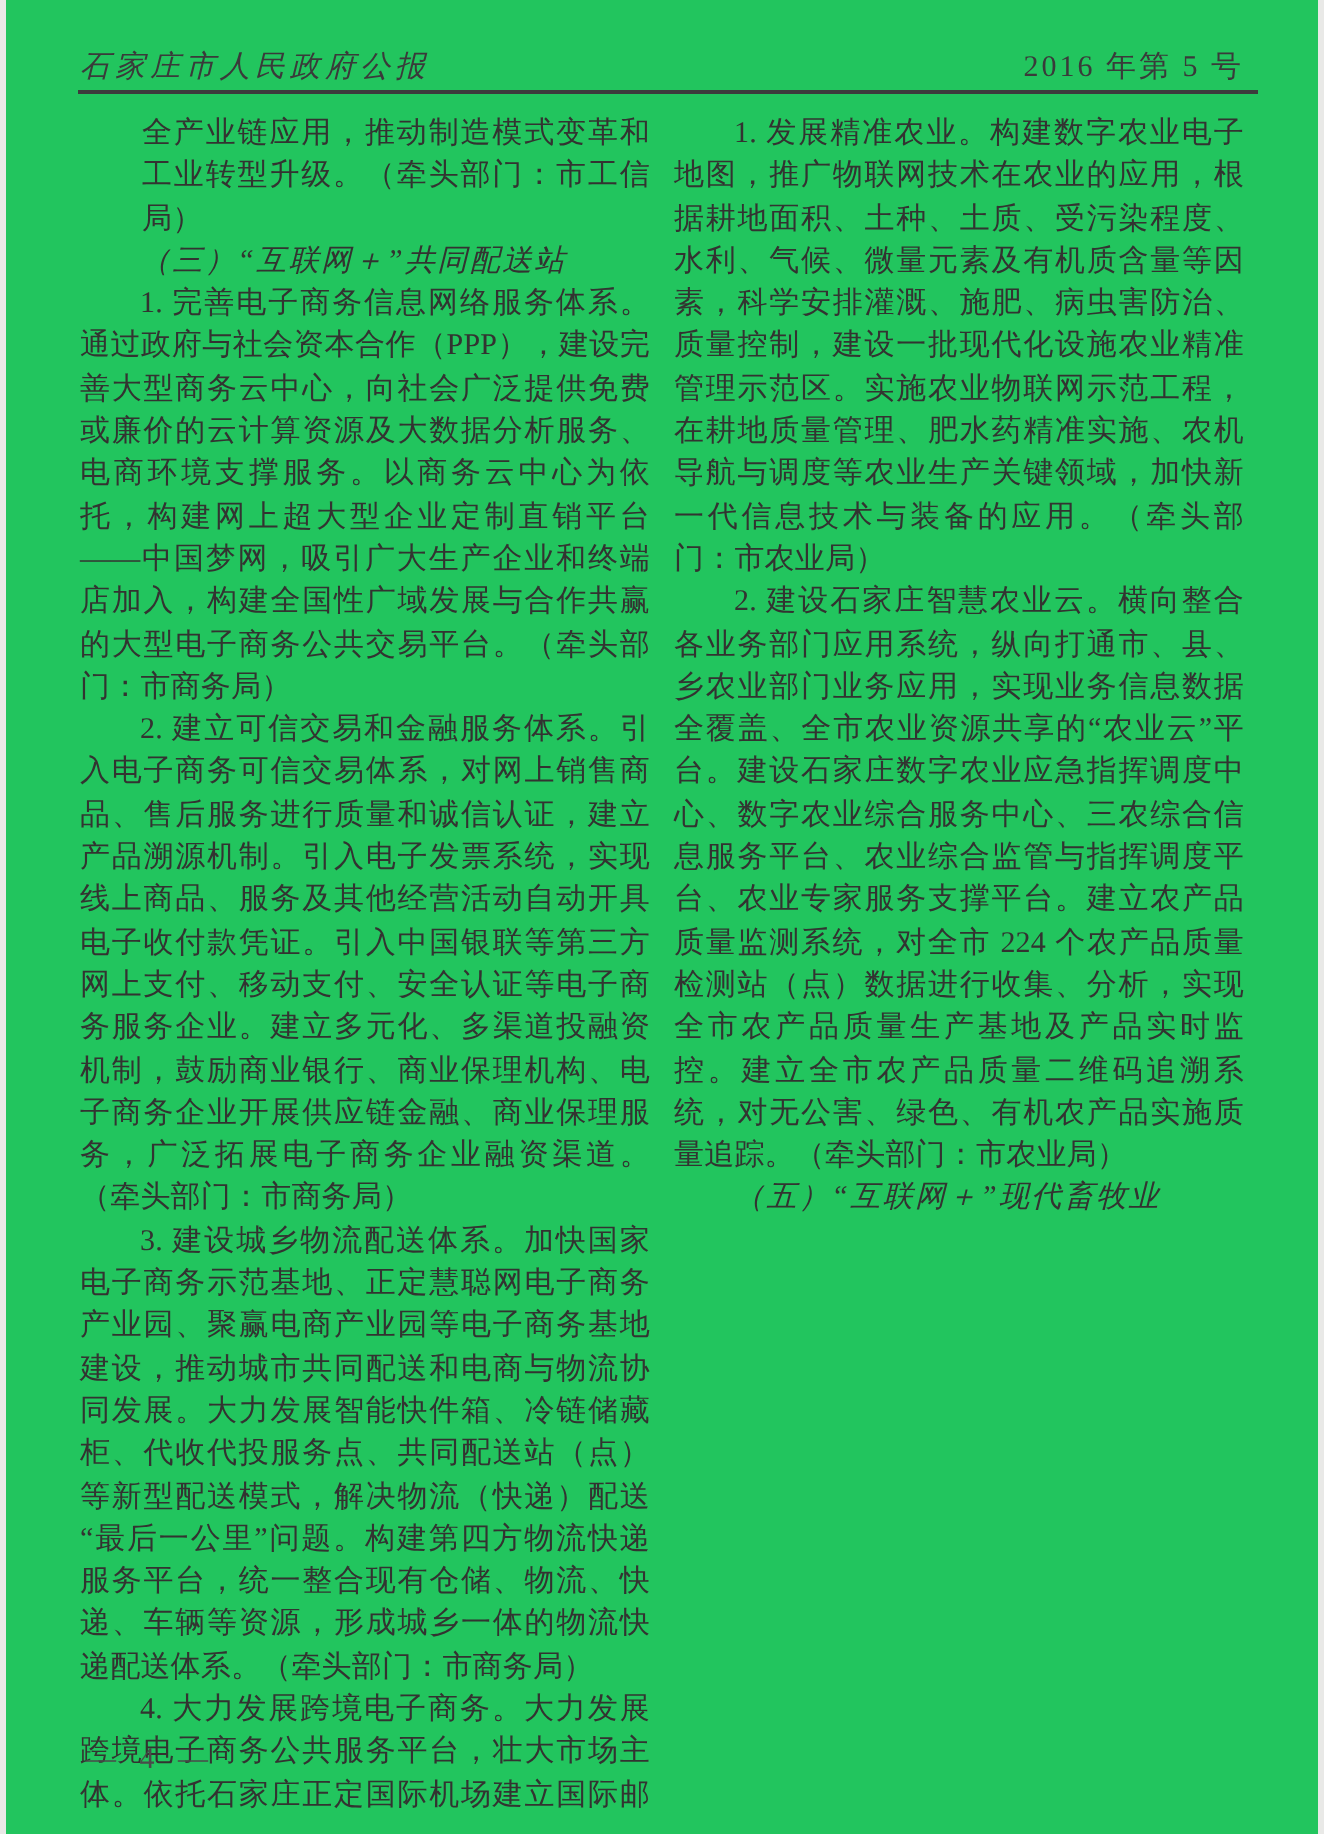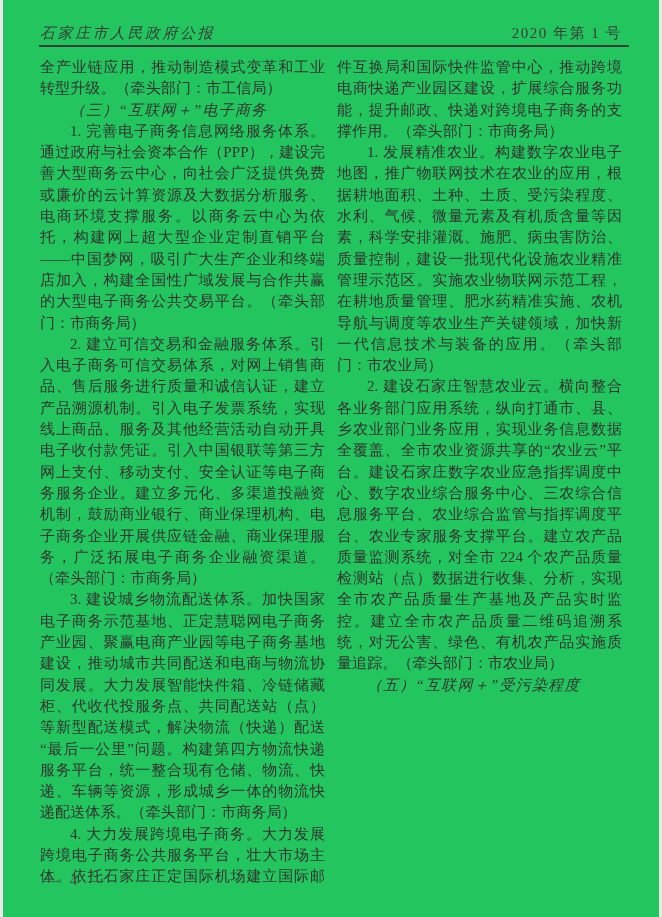--- a/index.html
+++ b/index.html
@@ -59,21 +59,21 @@
   }
   .block {
     margin: 0;
     font-size: 15px;
     line-height: 21.3px;
     text-align: justify;
     letter-spacing: 0.1px;
     color: #333331;
   }
   .block.paragraph, .block.heading { text-indent: 2em; }
-  .block.continuation { text-indent: 0; }
+  .block.continuation { text-indent: 0; margin-left: 31px; }
   .block.heading {
     font-style: italic;
     letter-spacing: 1.2px;
   }
   .block.cut { text-align-last: justify; }
   .page-footer {
     position: absolute;
     left: 40px;
     top: 872px;
     font-size: 15px;
@@ -81,37 +81,36 @@
     color: #4a4a4a;
   }
 </style>
 </head>
 <body>
 
 <div class="page">
 
   <div class="page-header">
     <span class="pub-title">石家庄市人民政府公报</span>
-    <span class="issue-no">2020 年第 1 号</span>
+    <span class="issue-no">2016 年第 5 号</span>
   </div>
 
   <div class="header-rule"></div>
 
   <div class="content">
     <div class="column">
         <p class="block continuation">全产业链应用，推动制造模式变革和工业转型升级。（牵头部门：市工信局）</p>
-        <p class="block heading">（三）“互联网＋”电子商务</p>
+        <p class="block heading">（三）“互联网＋”共同配送站</p>
         <p class="block paragraph">1. 完善电子商务信息网络服务体系。通过政府与社会资本合作（PPP），建设完善大型商务云中心，向社会广泛提供免费或廉价的云计算资源及大数据分析服务、电商环境支撑服务。以商务云中心为依托，构建网上超大型企业定制直销平台——中国梦网，吸引广大生产企业和终端店加入，构建全国性广域发展与合作共赢的大型电子商务公共交易平台。（牵头部门：市商务局）</p>
         <p class="block paragraph">2. 建立可信交易和金融服务体系。引入电子商务可信交易体系，对网上销售商品、售后服务进行质量和诚信认证，建立产品溯源机制。引入电子发票系统，实现线上商品、服务及其他经营活动自动开具电子收付款凭证。引入中国银联等第三方网上支付、移动支付、安全认证等电子商务服务企业。建立多元化、多渠道投融资机制，鼓励商业银行、商业保理机构、电子商务企业开展供应链金融、商业保理服务，广泛拓展电子商务企业融资渠道。（牵头部门：市商务局）</p>
         <p class="block paragraph">3. 建设城乡物流配送体系。加快国家电子商务示范基地、正定慧聪网电子商务产业园、聚赢电商产业园等电子商务基地建设，推动城市共同配送和电商与物流协同发展。大力发展智能快件箱、冷链储藏柜、代收代投服务点、共同配送站（点）等新型配送模式，解决物流（快递）配送“最后一公里”问题。构建第四方物流快递服务平台，统一整合现有仓储、物流、快递、车辆等资源，形成城乡一体的物流快递配送体系。（牵头部门：市商务局）</p>
         <p class="block paragraph cut">4. 大力发展跨境电子商务。大力发展跨境电子商务公共服务平台，壮大市场主体。依托石家庄正定国际机场建立国际邮</p>
       </div>
     <div class="column">
-        <p class="block continuation">件互换局和国际快件监管中心，推动跨境电商快递产业园区建设，扩展综合服务功能，提升邮政、快递对跨境电子商务的支撑作用。（牵头部门：市商务局）</p>
         <p class="block paragraph">1. 发展精准农业。构建数字农业电子地图，推广物联网技术在农业的应用，根据耕地面积、土种、土质、受污染程度、水利、气候、微量元素及有机质含量等因素，科学安排灌溉、施肥、病虫害防治、质量控制，建设一批现代化设施农业精准管理示范区。实施农业物联网示范工程，在耕地质量管理、肥水药精准实施、农机导航与调度等农业生产关键领域，加快新一代信息技术与装备的应用。（牵头部门：市农业局）</p>
         <p class="block paragraph">2. 建设石家庄智慧农业云。横向整合各业务部门应用系统，纵向打通市、县、乡农业部门业务应用，实现业务信息数据全覆盖、全市农业资源共享的“农业云”平台。建设石家庄数字农业应急指挥调度中心、数字农业综合服务中心、三农综合信息服务平台、农业综合监管与指挥调度平台、农业专家服务支撑平台。建立农产品质量监测系统，对全市 224 个农产品质量检测站（点）数据进行收集、分析，实现全市农产品质量生产基地及产品实时监控。建立全市农产品质量二维码追溯系统，对无公害、绿色、有机农产品实施质量追踪。（牵头部门：市农业局）</p>
-        <p class="block heading">（五）“互联网＋”受污染程度</p>
+        <p class="block heading">（五）“互联网＋”现代畜牧业</p>
       </div>
   </div>
 
   <div class="page-footer">— 4 —</div>
 
 </div>
 
 </body></html>

